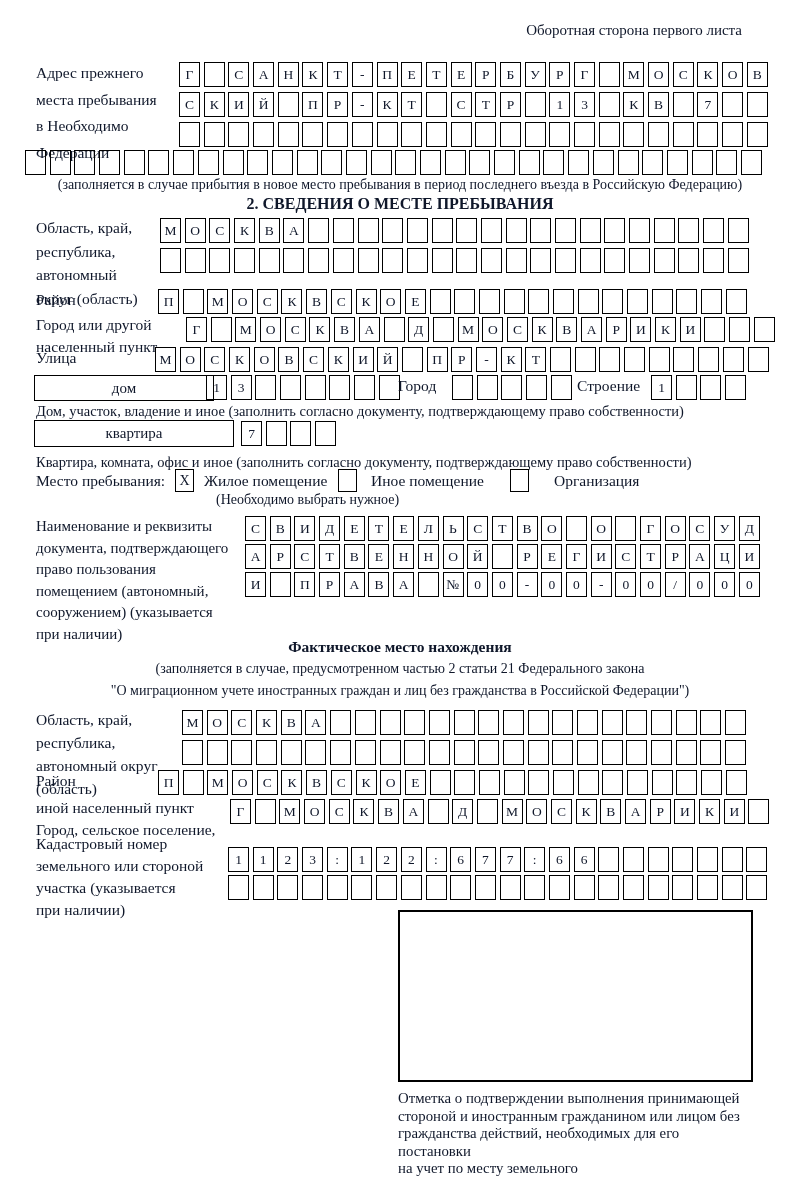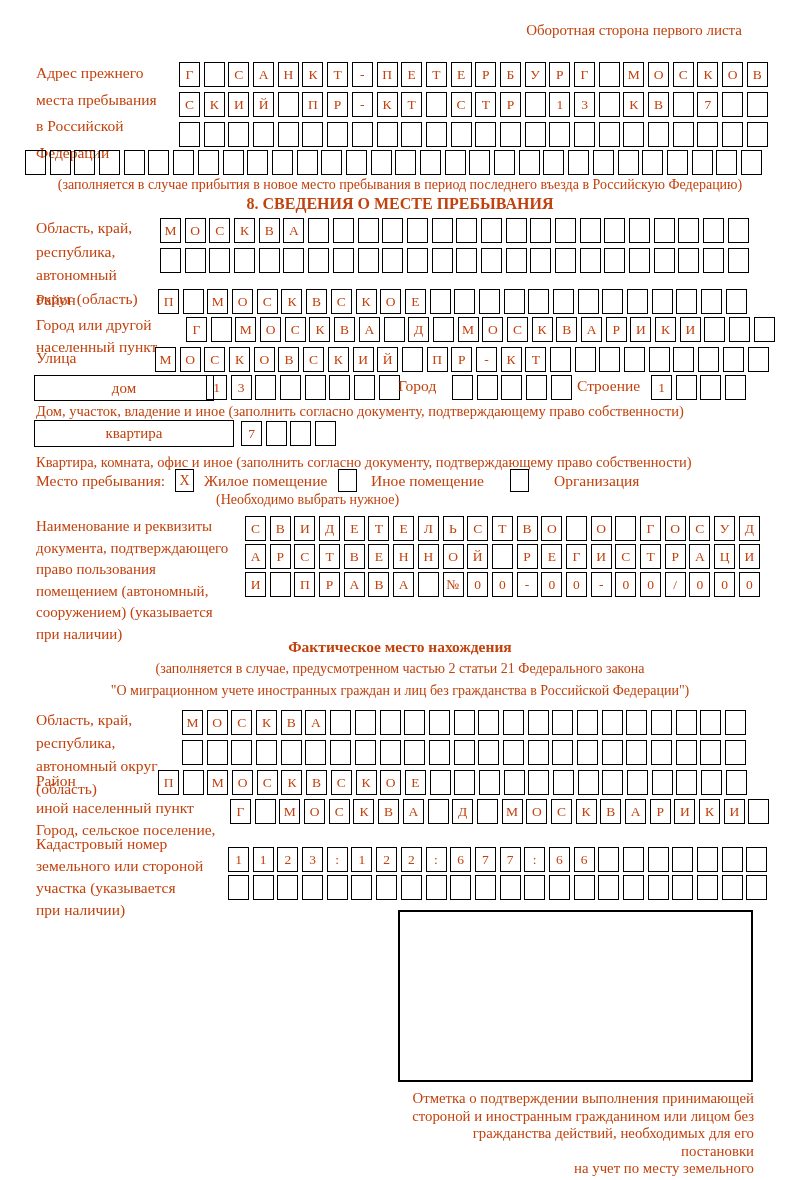--- a/index.html
+++ b/index.html
@@ -1,46 +1,46 @@
 <!DOCTYPE html>
 <html><head>
 <meta charset="utf-8">
 <style>
   html,body{margin:0;padding:0;background:#fff;}
-  .page{position:relative;width:800px;height:1180px;background:#ffffff;color:#c2410c;
+  .page{position:relative;width:800px;height:1180px;background:#ffffff;color:#0f172a;
         font-family:"Liberation Serif","DejaVu Serif",serif;overflow:hidden;}
   .hdr{position:absolute;top:22px;right:58px;font-size:15px;white-space:nowrap;}
   .lbl{position:absolute;font-size:15.5px;}
   .lbl .line{white-space:nowrap;}
   .grid{position:absolute;display:flex;}
   .cell{flex:0 0 auto;box-sizing:border-box;width:21px;height:25px;border:1.5px solid #000;
         margin-right:3.7px;display:flex;align-items:center;justify-content:center;
         font-size:13.5px;line-height:1;}
   .note{position:absolute;font-size:14px;white-space:nowrap;}
   .center{left:0;width:800px;text-align:center;}
   .title{position:absolute;left:0;width:800px;text-align:center;font-weight:bold;font-size:16px;}
   .inl{position:absolute;font-size:15.5px;white-space:nowrap;}
   .wbox{position:absolute;box-sizing:border-box;height:26px;border:1.5px solid #000;
         display:flex;align-items:center;justify-content:center;font-size:15px;}
   .cbox{position:absolute;box-sizing:border-box;width:19px;height:23px;border:1.5px solid #000;
         display:flex;align-items:center;justify-content:center;font-size:14px;}
   .bigbox{position:absolute;box-sizing:border-box;border:2px solid #000;background:#fff;}
-  .caption{position:absolute;text-align:right;font-size:14.8px;line-height:17.5px;}
+  .caption{position:absolute;text-align:left;font-size:14.8px;line-height:17.5px;}
 </style>
 </head>
 <body>
 
 <div class="page">
 
   <div class="hdr">Оборотная сторона первого листа</div>
 
   <div class="lbl" style="left:36px;top:60px;line-height:26.5px">
       <div class="line">Адрес прежнего</div>
       <div class="line">места пребывания</div>
-      <div class="line">в Российской</div>
+      <div class="line">в Необходимо</div>
       <div class="line">Федерации</div>
     </div>
   <div class="grid" style="left:179px;top:62px">
       <span class="cell">Г</span>
       <span class="cell"></span>
       <span class="cell">С</span>
       <span class="cell">А</span>
       <span class="cell">Н</span>
       <span class="cell">К</span>
       <span class="cell">Т</span>
@@ -141,21 +141,21 @@
       <span class="cell"></span>
       <span class="cell"></span>
       <span class="cell"></span>
       <span class="cell"></span>
       <span class="cell"></span>
       <span class="cell"></span>
       <span class="cell"></span>
     </div>
   <div class="note center" style="top:177px">(заполняется в случае прибытия в новое место пребывания в период последнего въезда в Российскую Федерацию)</div>
 
-  <div class="title" style="top:195px">8. СВЕДЕНИЯ О МЕСТЕ ПРЕБЫВАНИЯ</div>
+  <div class="title" style="top:195px">2. СВЕДЕНИЯ О МЕСТЕ ПРЕБЫВАНИЯ</div>
 
   <div class="lbl" style="left:36px;top:216px;line-height:23.5px">
       <div class="line">Область, край,</div>
       <div class="line">республика,</div>
       <div class="line">автономный</div>
       <div class="line">округ (область)</div>
     </div>
   <div class="grid" style="left:160px;top:218px">
       <span class="cell">М</span>
       <span class="cell">О</span>

